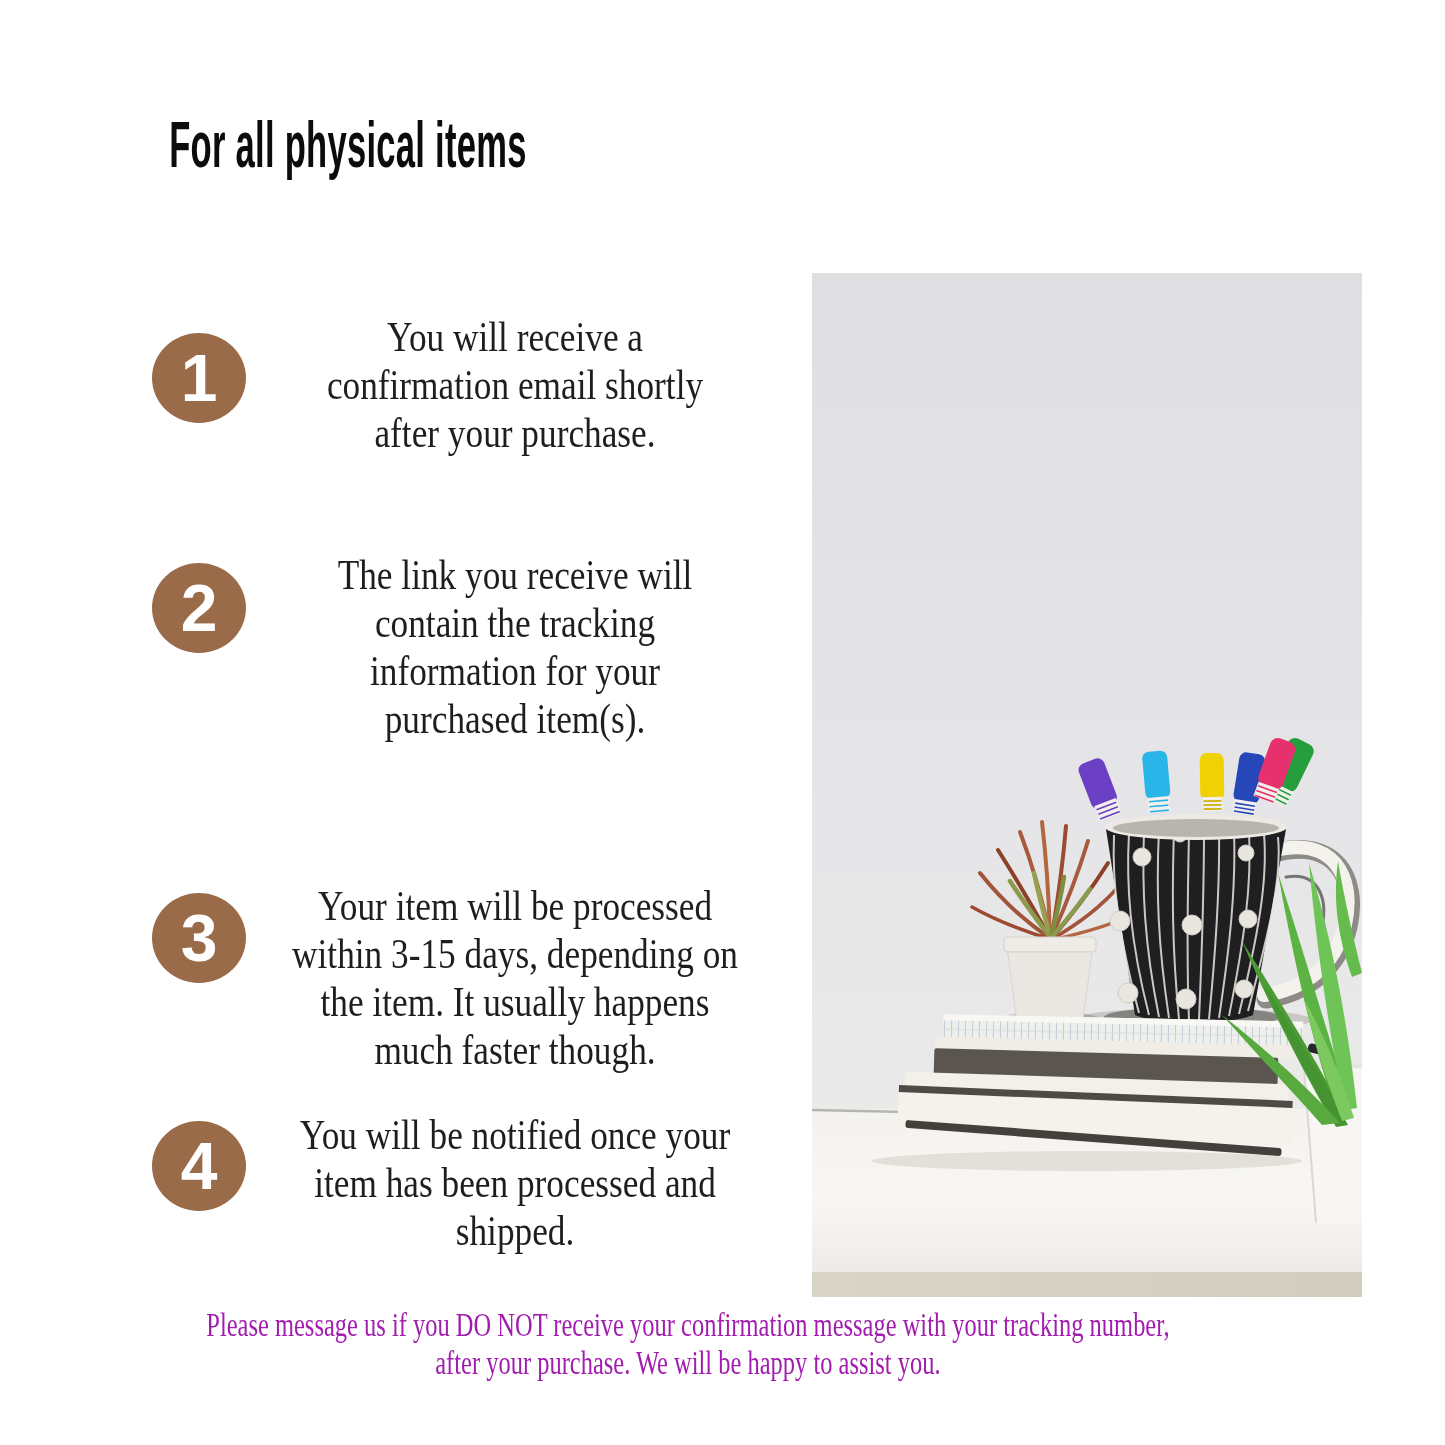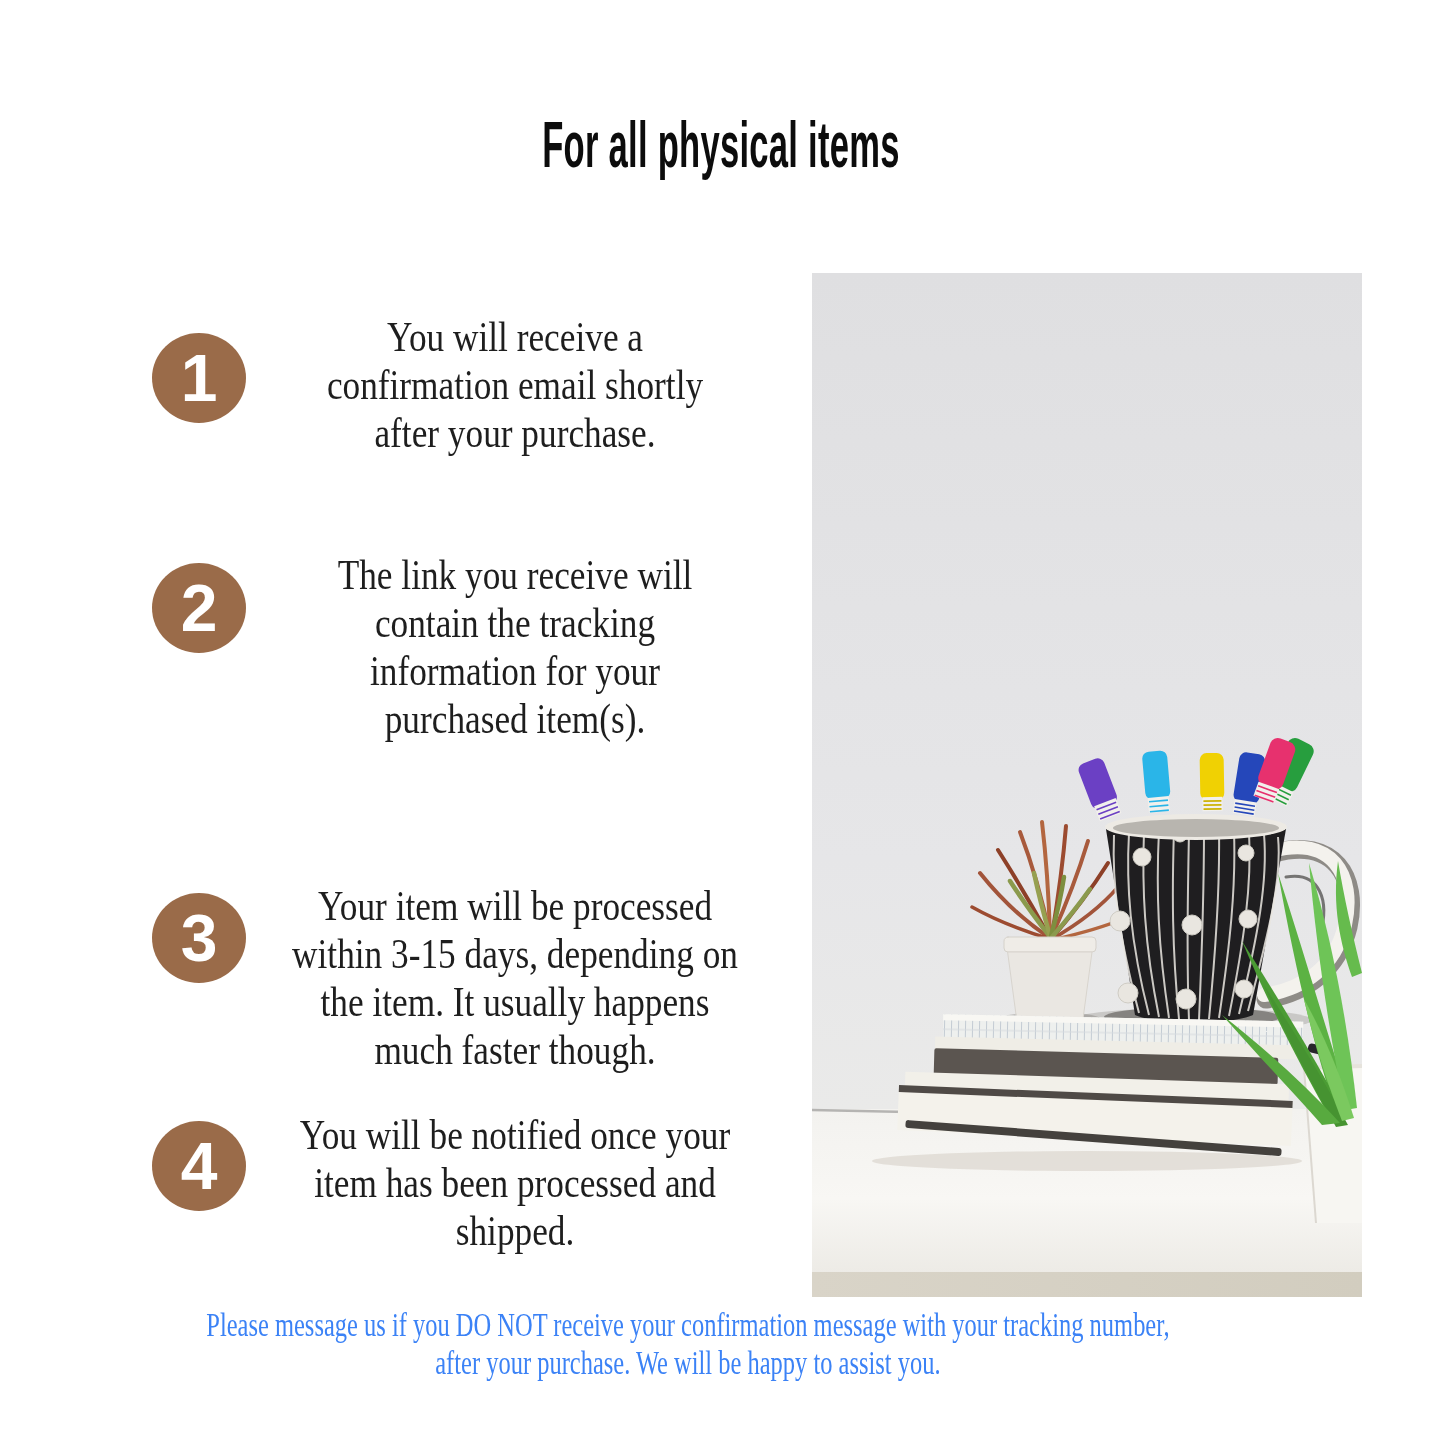--- a/index.html
+++ b/index.html
@@ -1,41 +1,41 @@
 <!DOCTYPE html>
 <html><head>
 <meta charset="utf-8">
 <style>
   html,body { margin:0; padding:0; background:#ffffff; }
   .page {
     position:relative; width:1445px; height:1445px; background:#ffffff;
     overflow:hidden; font-family:"Liberation Serif", serif;
   }
   
-  .title { position:absolute; top:112px; left:0; width:1407px; text-align:center; }
+  .title { position:absolute; top:112px; left:0; width:1407px; }
   .title-inner {
     display:inline-block; transform:translateX(17px) scaleX(0.54); transform-origin:center top;
     font-family:"Liberation Sans", sans-serif; font-weight:700; font-size:64px; line-height:1.05;
     color:#0c0c0c; white-space:nowrap; letter-spacing:0.5px;
   }
   
   .badge {
     position:absolute; left:152px; width:94px; height:90px; border-radius:50%;
     background:#9a6b49; color:#ffffff; display:flex; align-items:center; justify-content:center;
     font-family:"Liberation Sans", sans-serif; font-weight:700; font-size:66px; line-height:1;
   }
   
   .step-text {
     position:absolute; left:205px; width:620px; text-align:center;
     transform:scaleX(0.84); transform-origin:center top;
     font-size:42px; line-height:48px; color:#1e1e1e;
   }
   .step-text span { display:block; white-space:nowrap; }
   
-  .footer { position:absolute; top:1306px; left:0; width:1376px; text-align:center; color:#3b82f6; }
+  .footer { position:absolute; top:1306px; left:0; width:1376px; text-align:center; color:#a21caf; }
   .footer-inner {
     display:inline-block; transform:scaleX(0.72); transform-origin:center top;
     font-size:34px; line-height:38px; white-space:nowrap;
   }
   
   .photo { position:absolute; left:812px; top:273px; width:550px; height:1024px; overflow:hidden; }
   .photo-wall  { position:absolute; top:0; left:0; right:0; height:836px;
                  background:linear-gradient(180deg,#dfdfe1 0%,#e6e6e8 70%,#eaeae9 100%); }
   .photo-desk  { position:absolute; top:836px; left:0; right:0; height:163px;
                  background:linear-gradient(180deg,#f3f2ef 0%,#f8f7f4 55%,#edebe6 100%); }

